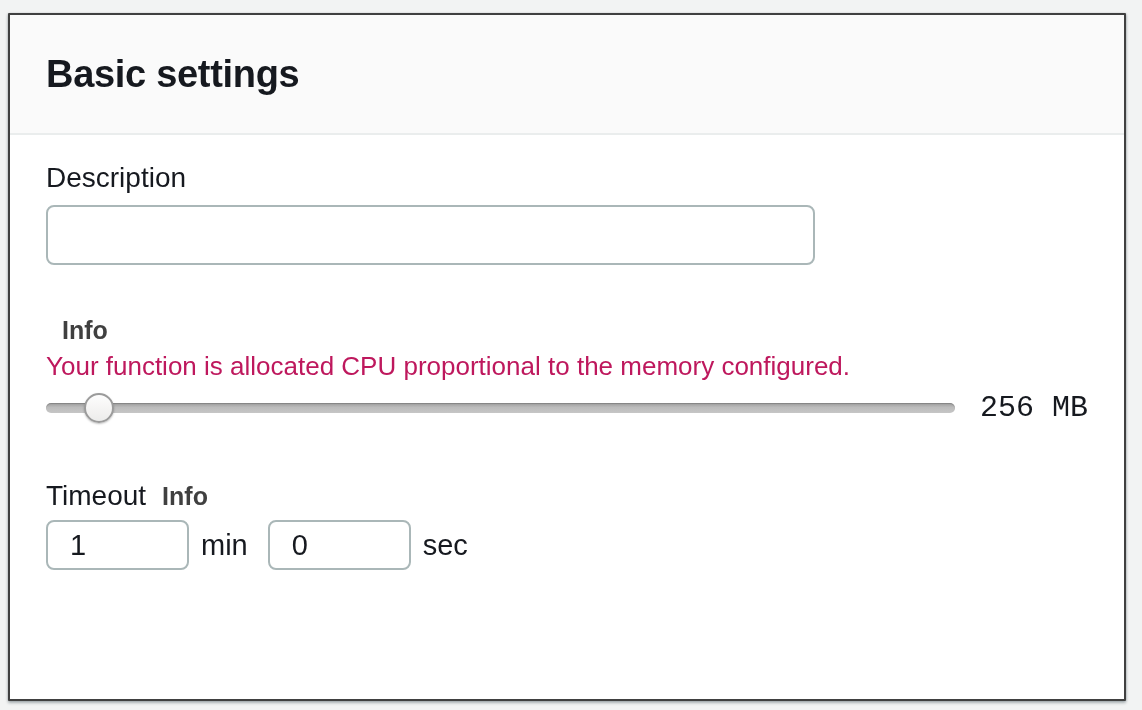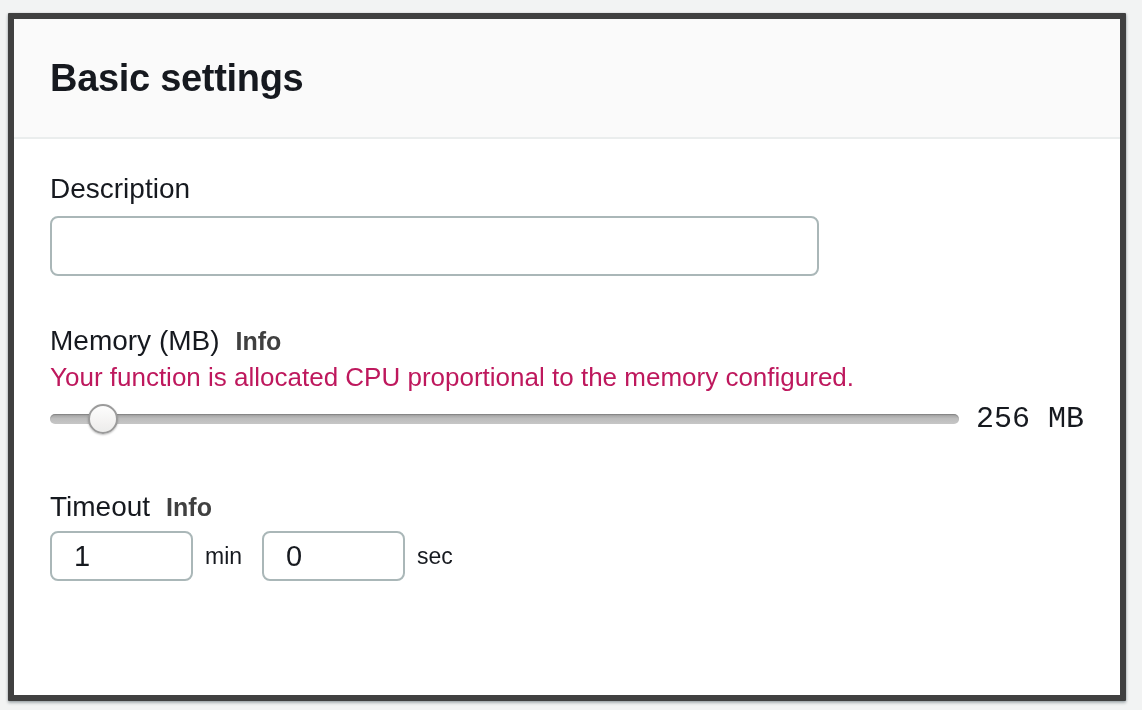--- a/index.html
+++ b/index.html
@@ -8,40 +8,40 @@
     background: #f2f3f3;
     font-family: "Liberation Sans", sans-serif;
     overflow: hidden;
     position: relative;
   }
   .card {
     position: absolute;
     left: 8px; top: 13px;
     width: 1118px; height: 688px;
     background: #ffffff;
-    border: 6px solid #404040;
+    border: 2px solid #404040;
     border-radius: 1px;
     box-shadow: 0 2px 3px rgba(0,28,36,0.30), 1px 0 2px rgba(0,28,36,0.10), -1px 0 2px rgba(0,28,36,0.08);
   }
   .card-header {
     height: 120px;
     background: #fafafa;
     border-bottom: 2px solid #eaeded;
     display: flex;
     align-items: center;
     padding: 0 36px;
   }
   .card-title {
     font-size: 38px;
     font-weight: bold;
     color: #16191f;
     letter-spacing: -0.3px;
   }
   .card-body {
-    padding: 33px 36px 0 36px;
+    padding: 26px 36px 0 36px;
   }
   .field-label {
     font-size: 28px;
     color: #16191f;
     line-height: 34px;
     display: inline-block;
   }
   .label-row {
     display: flex;
     align-items: baseline;
@@ -122,21 +122,21 @@
     margin-top: 7px;
     display: flex;
     align-items: center;
   }
   .timeout-input {
     width: 143px;
     height: 50px;
     padding: 0 22px;
   }
   .unit-label {
-    font-size: 23px;
+    font-size: 29px;
     color: #16191f;
     margin-left: 12px;
   }
   .unit-label.first { margin-right: 20px; }
 </style>
 </head>
 <body>
 
 <section class="card">
 
@@ -146,21 +146,20 @@
 
   <div class="card-body">
 
     <div class="field">
       <label class="field-label">Description</label>
       <input class="text-input description-input" type="text" value="" style="">
     </div>
 
     <div class="field field-memory">
       <div class="label-row">
-        <label class="field-label">Memory (MB)</label>
         <a class="info-link">Info</a>
       </div>
       <div class="helper-text">Your function is allocated CPU proportional to the memory configured.</div>
       <div class="slider-row">
         <div class="slider">
           <div class="slider-track"></div>
           <div class="slider-thumb" style="left: 5.8%;"></div>
         </div>
         <div class="slider-value">256 MB</div>
       </div>

